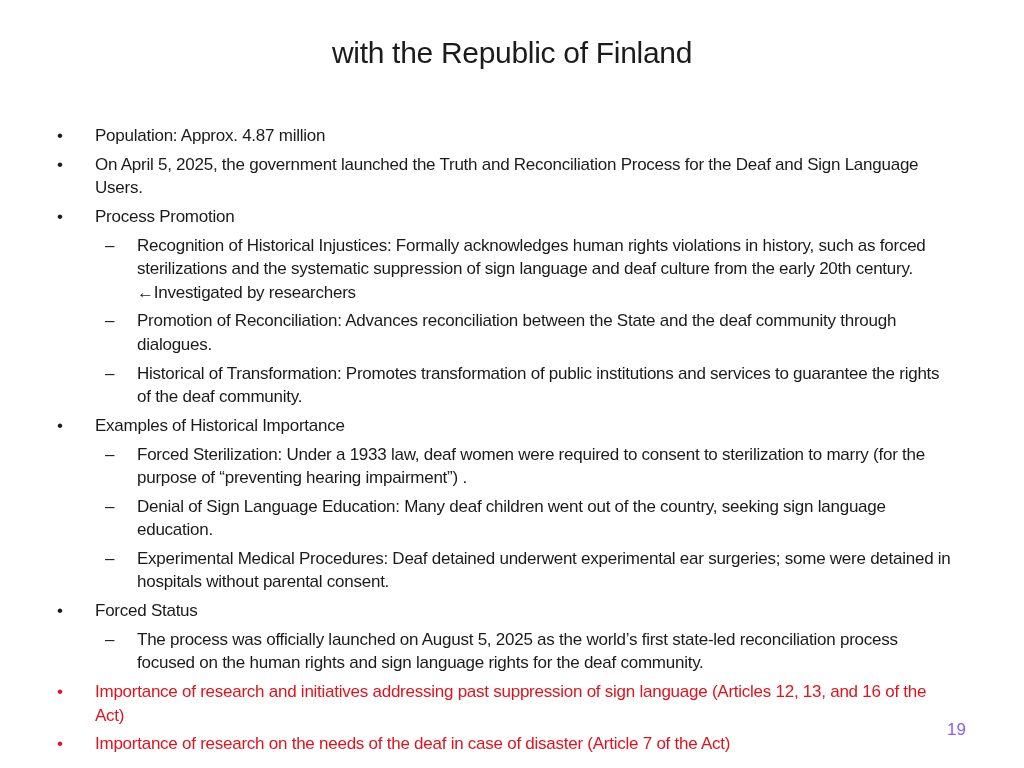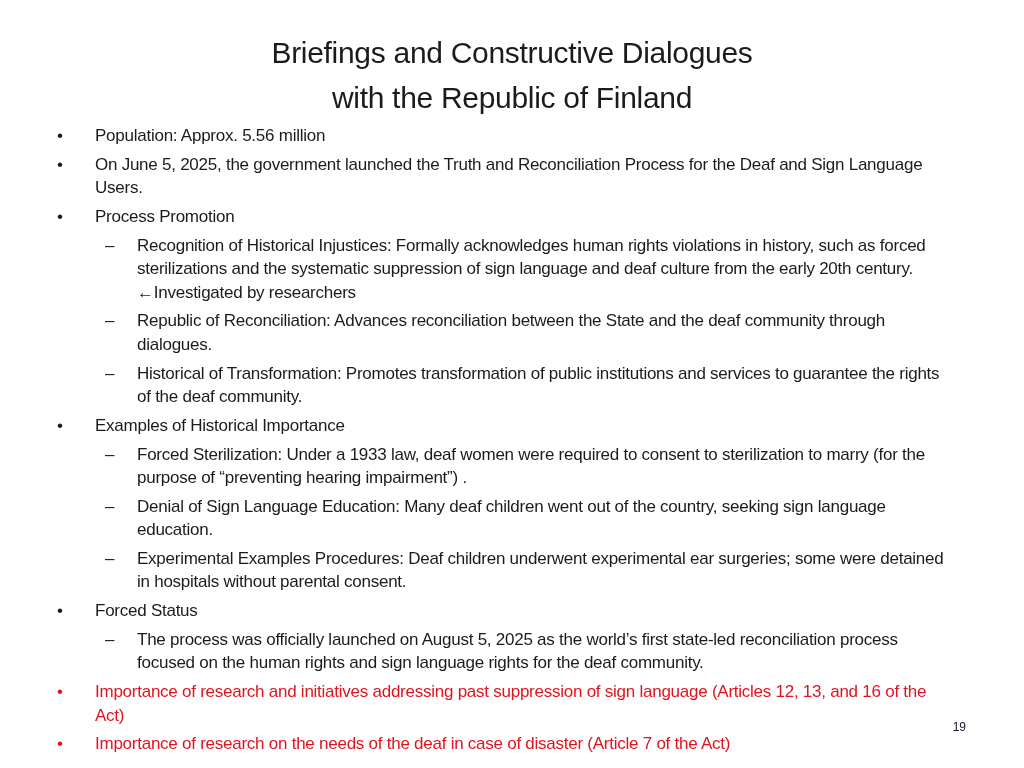--- a/index.html
+++ b/index.html
@@ -39,74 +39,73 @@
   .l1 .marker { width: 38px; }
   .l1 .marker::before { content: ""; }
   .l2 { margin-left: 48px; }
   .l2 .marker { width: 32px; }
   .txt { flex: 1 1 auto; }
   .red { color: #e0141e; }
   .page-number {
     position: absolute;
     right: 58px;
     top: 720px;
-    font-size: 12px;
-    color: #0f172a;
+    font-size: 17px;
+    color: #8b5cf6;
     letter-spacing: 0;
   }
 </style>
 </head>
 <body>
 
 <div class="slide">
   <h1 class="title" style="margin:0;">
-    <span>Briefings and Constructive Dialogues</span>
     <span>with the Republic of Finland</span>
   </h1>
 
   <div class="content">
       <div class="row l1">
         <span class="marker">•</span>
-        <span class="txt">Population: Approx. 5.56 million</span>
+        <span class="txt">Population: Approx. 4.87 million</span>
       </div>
       <div class="row l1">
         <span class="marker">•</span>
-        <span class="txt">On June 5, 2025, the government launched the Truth and Reconciliation Process for the Deaf and Sign Language Users.</span>
+        <span class="txt">On April 5, 2025, the government launched the Truth and Reconciliation Process for the Deaf and Sign Language Users.</span>
       </div>
       <div class="row l1">
         <span class="marker">•</span>
         <span class="txt">Process Promotion</span>
       </div>
       <div class="row l2">
         <span class="marker">–</span>
         <span class="txt">Recognition of Historical Injustices: Formally acknowledges human rights violations in history, such as forced sterilizations and the systematic suppression of sign language and deaf culture from the early 20th century. ←Investigated by researchers</span>
       </div>
       <div class="row l2">
         <span class="marker">–</span>
-        <span class="txt">Republic of Reconciliation: Advances reconciliation between the State and the deaf community through dialogues.</span>
+        <span class="txt">Promotion of Reconciliation: Advances reconciliation between the State and the deaf community through dialogues.</span>
       </div>
       <div class="row l2">
         <span class="marker">–</span>
         <span class="txt">Historical of Transformation: Promotes transformation of public institutions and services to guarantee the rights of the deaf community.</span>
       </div>
       <div class="row l1">
         <span class="marker">•</span>
         <span class="txt">Examples of Historical Importance</span>
       </div>
       <div class="row l2">
         <span class="marker">–</span>
         <span class="txt">Forced Sterilization: Under a 1933 law, deaf women were required to consent to sterilization to marry (for the purpose of “preventing hearing impairment”) .</span>
       </div>
       <div class="row l2">
         <span class="marker">–</span>
         <span class="txt">Denial of Sign Language Education: Many deaf children went out of the country, seeking sign language education.</span>
       </div>
       <div class="row l2">
         <span class="marker">–</span>
-        <span class="txt">Experimental Examples Procedures: Deaf children underwent experimental ear surgeries; some were detained in hospitals without parental consent.</span>
+        <span class="txt">Experimental Medical Procedures: Deaf detained underwent experimental ear surgeries; some were detained in hospitals without parental consent.</span>
       </div>
       <div class="row l1">
         <span class="marker">•</span>
         <span class="txt">Forced Status</span>
       </div>
       <div class="row l2">
         <span class="marker">–</span>
         <span class="txt">The process was officially launched on August 5, 2025 as the world’s first state-led reconciliation process focused on the human rights and sign language rights for the deaf community.</span>
       </div>
       <div class="row l1 red">

